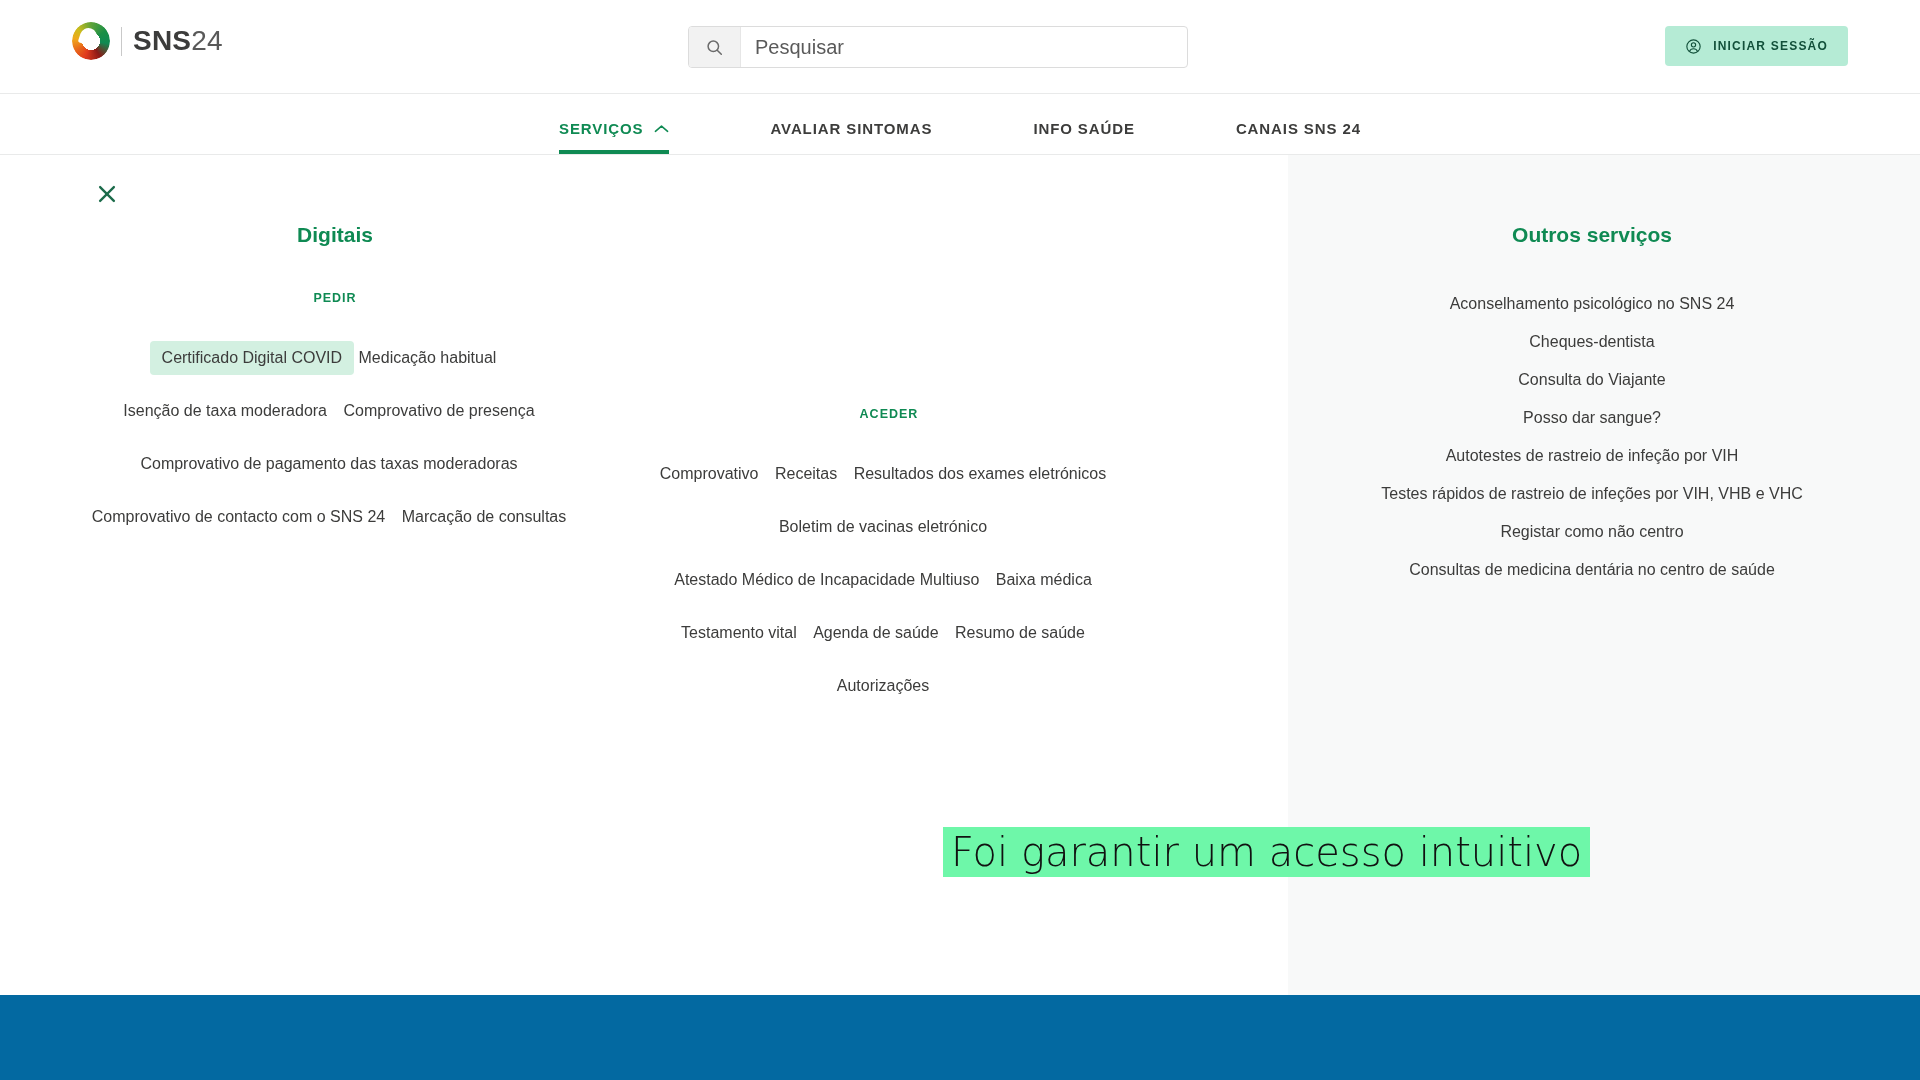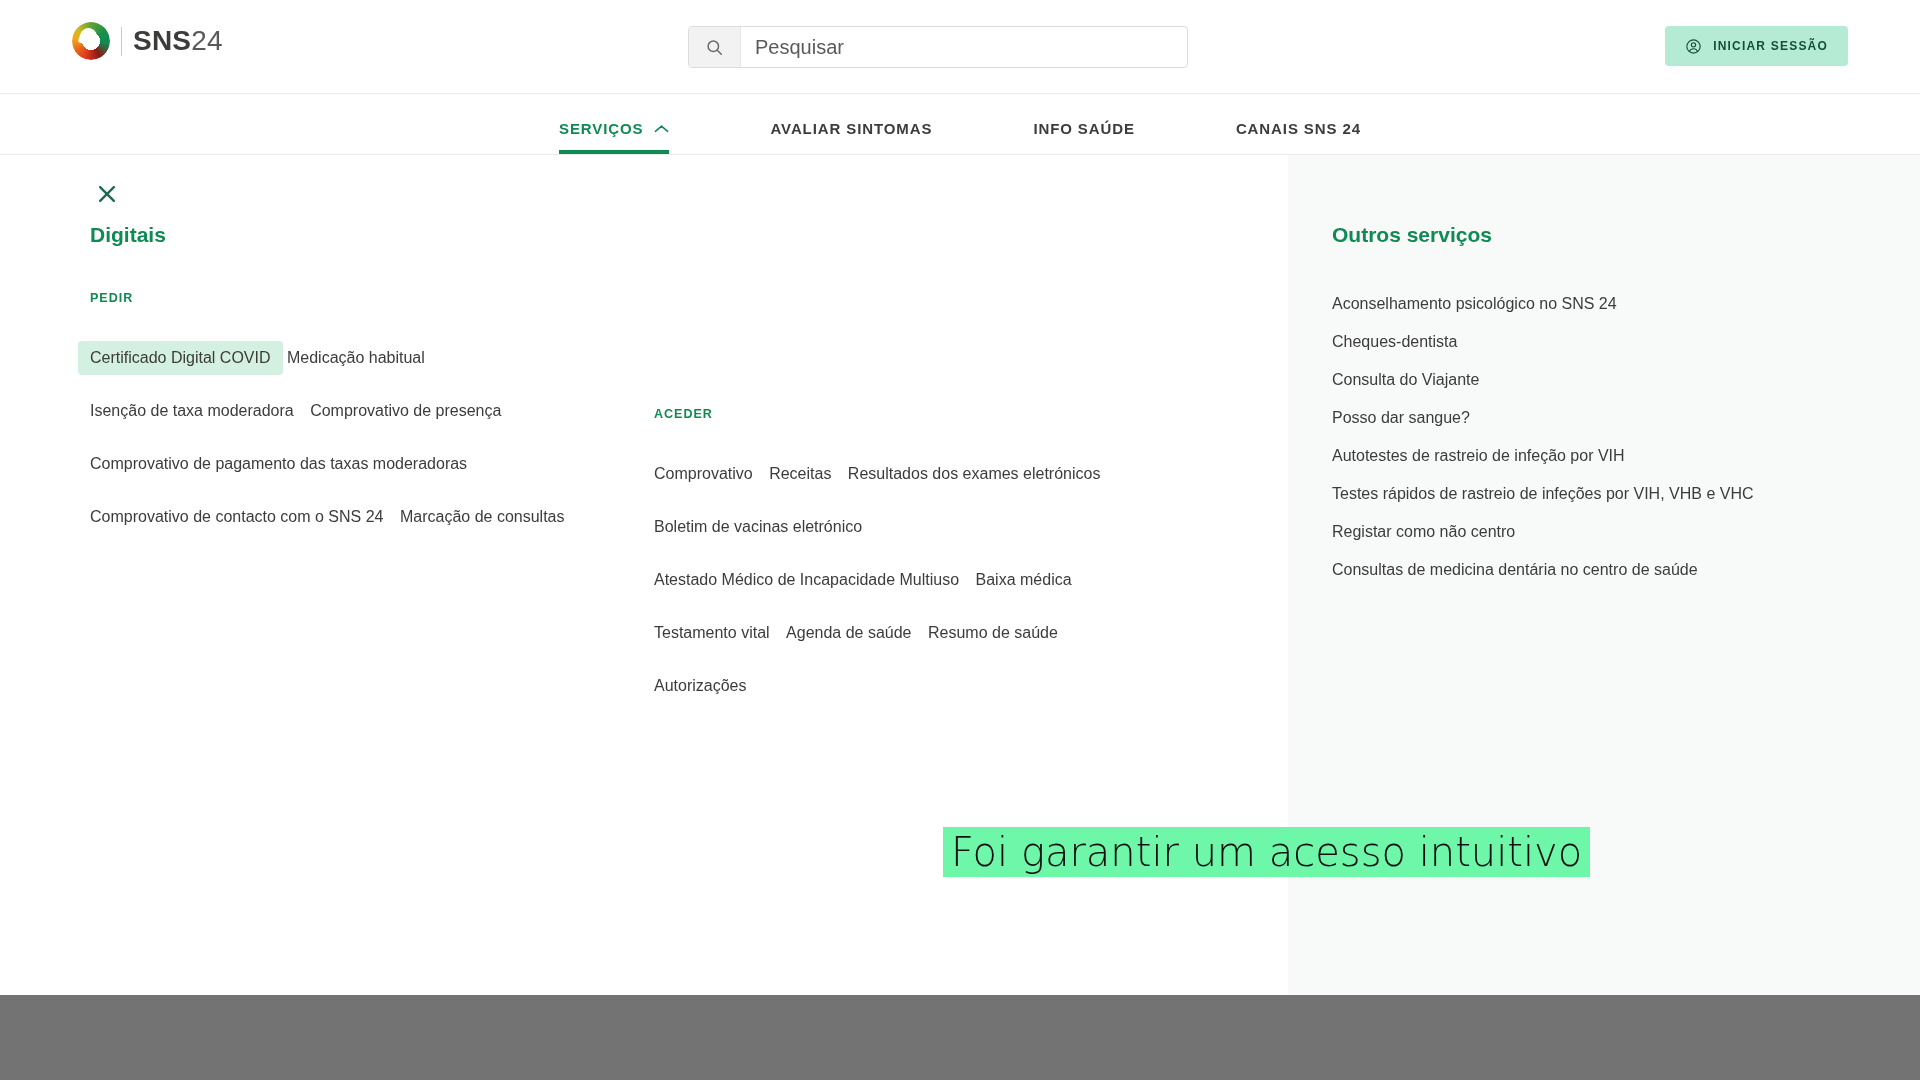--- a/index.html
+++ b/index.html
@@ -3,21 +3,21 @@
 <meta charset="utf-8">
 <title>SNS 24</title>
 <style>
   * { box-sizing: border-box; margin: 0; padding: 0; }
   html, body {
     width: 1920px; height: 1080px;
     background: #ffffff;
     font-family: "Liberation Sans", "DejaVu Sans", sans-serif;
     overflow: hidden;
   }
-  .page { position: relative; width: 1920px; height: 1080px; background:#737373; }
+  .page { position: relative; width: 1920px; height: 1080px; background:#0369a1; }
 
   
   .topbar {
     position: relative;
     height: 94px;
     background: #ffffff;
     border-bottom: 1px solid #e9eaea;
     display: flex;
     align-items: center;
   }
@@ -93,20 +93,21 @@
     content:""; position:absolute; left:0; right:0; bottom:0;
     height:4px; background:#0f8a53;
   }
 
   
   .mega {
     position:relative;
     height: 840px;
     background:#fff;
     overflow:hidden;
+    text-align:center;
   }
   .mega-right-bg {
     position:absolute; right:0; top:0; width: 632px; height: 840px;
     background:#f8f9f9;
   }
   .close-x {
     position:absolute; left: 90px; top: 22px;
     width:34px; height:34px; background:none; border:none; cursor:pointer;
     display:flex; align-items:center; justify-content:center;
   }

